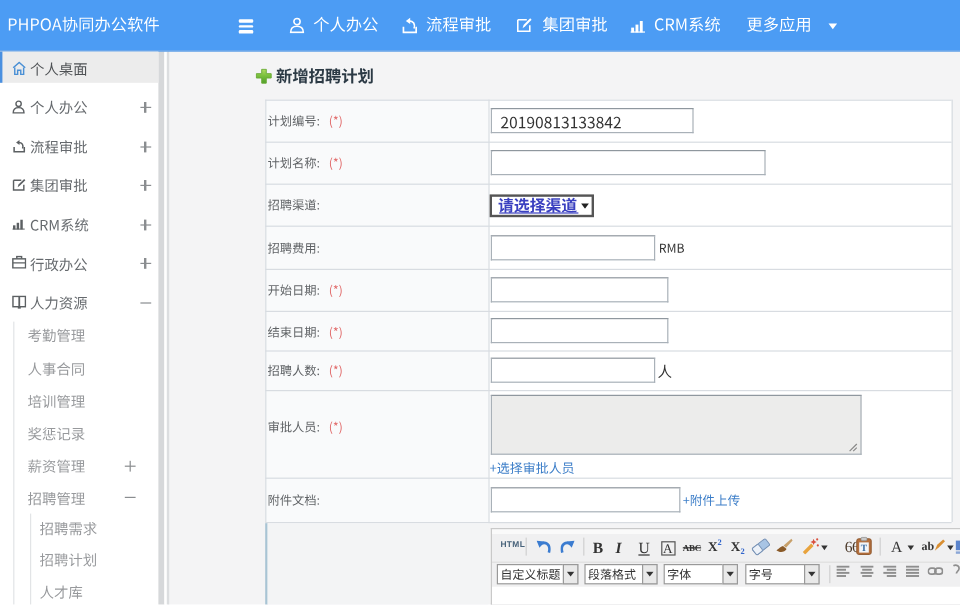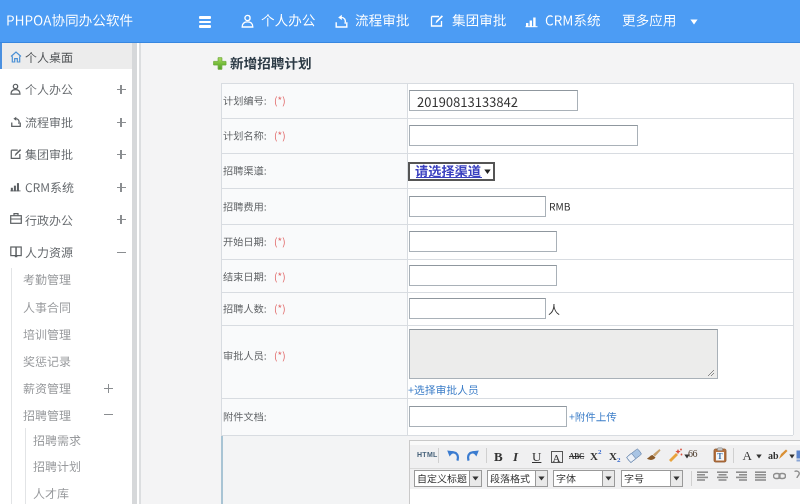--- a/index.html
+++ b/index.html
@@ -656,21 +656,21 @@
     </svg>
     <svg style="position:absolute;left:667px;top:448px" width="16" height="14" viewBox="0 0 16 14">
       <path d="M2 12 L9 5 L11 7 L4 14 Z" fill="#e8a33d"></path>
       <path d="M11 1 l0.8 1.8 L13.6 3.6 L11.8 4.4 L11 6.2 L10.2 4.4 L8.4 3.6 L10.2 2.8 Z" fill="#d94f3d"></path>
       <circle cx="14" cy="1.5" r="0.9" fill="#d94f3d"></circle>
       <circle cx="14.5" cy="6.5" r="0.9" fill="#d94f3d"></circle>
     </svg>
     <svg style="position:absolute;left:684px;top:454px" width="6" height="5" viewBox="0 0 6 5">
       <path d="M0.3 0.5 L5.7 0.5 L3 4.5 Z" fill="#333"></path>
     </svg>
-    <span style="position:absolute;left:688px;top:448.0px;font-family:'Liberation Serif',serif;color:#333;font-size:10px;font-weight:normal;color:#4a3828;letter-spacing:-0.5px">66</span>
+    <span style="position:absolute;left:704px;top:448.0px;font-family:'Liberation Serif',serif;color:#333;font-size:13px;font-weight:normal;color:#4a3828;letter-spacing:-0.5px">66</span>
     <svg style="position:absolute;left:713px;top:447px" width="14" height="16" viewBox="0 0 14 16">
       <rect x="1" y="2" width="12" height="13" rx="1.5" fill="#b5713f" stroke="#8a5226" stroke-width="0.8"></rect>
       <rect x="4.5" y="0.8" width="5" height="2.8" rx="1" fill="#c9c9c9" stroke="#8a8a8a" stroke-width="0.6"></rect>
       <rect x="3" y="5" width="8" height="8.5" fill="#f2f6fa"></rect>
       <text x="7" y="12" font-family="Liberation Serif" font-size="8" font-weight="bold" fill="#3a6aa0" text-anchor="middle">T</text>
     </svg>
     <div style="position:absolute;left:733.0px;top:448.0px;width:1.0px;height:15.0px;background:#d0d0d0"></div>
     <span style="position:absolute;left:742.5px;top:448.0px;font-family:'Liberation Serif',serif;color:#333;font-size:13px">A</span>
     <svg style="position:absolute;left:756px;top:454px" width="6" height="5" viewBox="0 0 6 5">
       <path d="M0.3 0.5 L5.7 0.5 L3 4.5 Z" fill="#333"></path>

